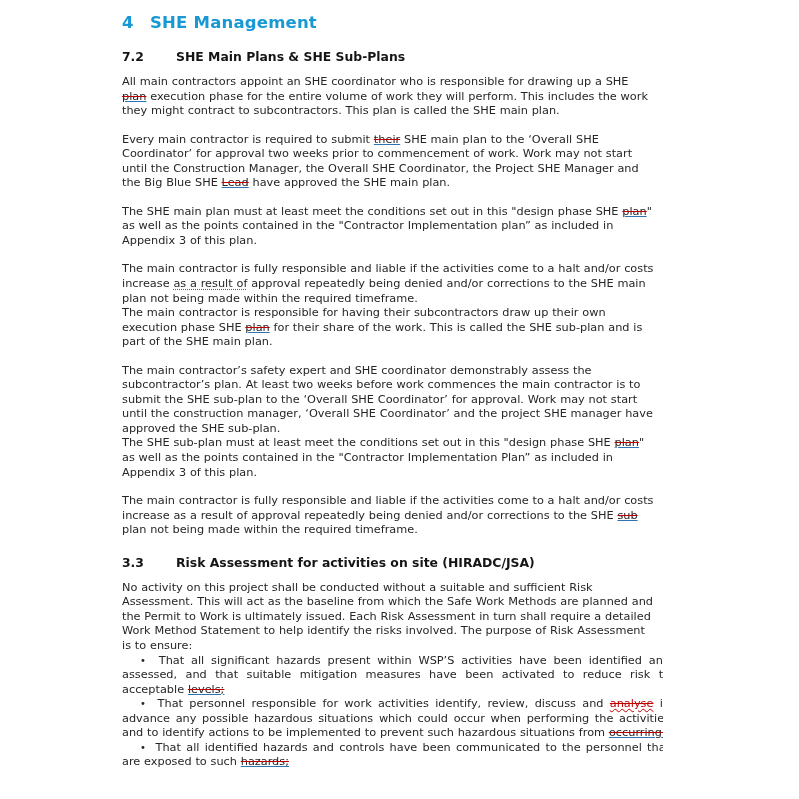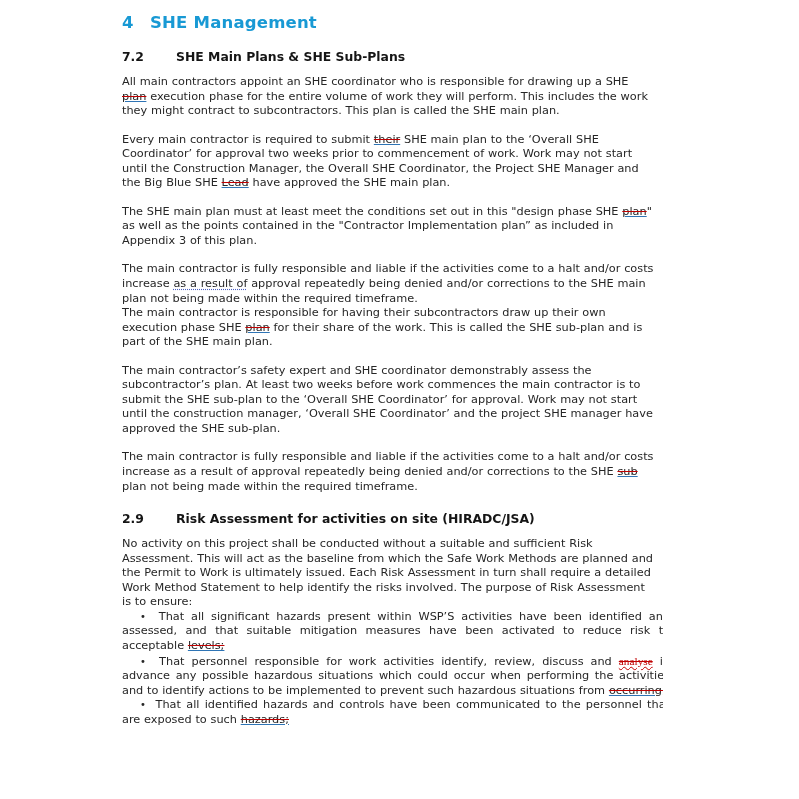--- a/index.html
+++ b/index.html
@@ -36,39 +36,40 @@
     margin:14px 16px 0 0;text-align:left;word-spacing:0.2px;
   }
   .sec-heading + .para{margin-top:11px;}
   .para.tight{margin-top:0;}
   .para.bullet{margin:0;text-indent:18px;text-align:justify;}
   .bullet-glyph{font-size:10px;}
   .mk-track{text-decoration:line-through;text-decoration-color:var(--track-strike);text-decoration-thickness:1px;}
   .mk-track-u{text-decoration:underline;text-decoration-color:var(--track-underline);text-decoration-thickness:1px;}
   .mk-dotted{text-decoration:underline dotted;text-decoration-color:var(--grammar-dotted);text-underline-offset:2px;}
   .mk-red{color:var(--spell-red);text-decoration:line-through;text-decoration-color:var(--spell-red);}
-  .mk-red-u{text-decoration:underline wavy;text-decoration-color:var(--spell-red);text-decoration-thickness:1px;font-family:Liberation Serif, serif;}
+  .mk-red-u{text-decoration:underline wavy;text-decoration-color:var(--spell-red);text-decoration-thickness:1px;}
 </style>
 </head>
 <body>
 
 <div class="page">
   <div class="content">
     <div class="doc-title">
       <span class="num">4</span><span>SHE Management</span>
     </div>
     <div>
         <div class="sec-heading"><span class="sec-num">7.2</span><span>SHE Main Plans &amp; SHE Sub-Plans</span></div>
         <p class="para">All main contractors appoint an SHE coordinator who is responsible for drawing up a SHE <span class="mk-track"><span class="mk-track-u">plan</span></span> execution phase for the entire volume of work they will perform. This includes the work they might contract to subcontractors. This plan is called the SHE main plan.</p>
         <p class="para">Every main contractor is required to submit <span class="mk-track"><span class="mk-track-u">their</span></span> SHE main plan to the ‘Overall SHE Coordinator’ for approval two weeks prior to commencement of work. Work may not start until the Construction Manager, the Overall SHE Coordinator, the Project SHE Manager and the Big Blue SHE <span class="mk-track"><span class="mk-track-u">Lead</span></span> have approved the SHE main plan.</p>
         <p class="para">The SHE main plan must at least meet the conditions set out in this "design phase SHE <span class="mk-track"><span class="mk-track-u">plan</span></span>" as well as the points contained in the "Contractor Implementation plan” as included in Appendix 3 of this plan.</p>
         <p class="para">The main contractor is fully responsible and liable if the activities come to a halt and/or costs increase <span class="mk-dotted">as a result of</span> approval repeatedly being denied and/or corrections to the SHE main plan not being made within the required timeframe.</p>
         <p class="para tight">The main contractor is responsible for having their subcontractors draw up their own execution phase SHE <span class="mk-track"><span class="mk-track-u">plan</span></span> for their share of the work. This is called the SHE sub-plan and is part of the SHE main plan.</p>
         <p class="para">The main contractor’s safety expert and SHE coordinator demonstrably assess the subcontractor’s plan. At least two weeks before work commences the main contractor is to submit the SHE sub-plan to the ‘Overall SHE Coordinator’ for approval. Work may not start until the construction manager, ‘Overall SHE Coordinator’ and the project SHE manager have approved the SHE sub-plan.</p>
+        <p class="para tight">The SHE sub-plan must at least meet the conditions set out in this "design phase SHE <span class="mk-track"><span class="mk-track-u">plan</span></span>" as well as the points contained in the "Contractor Implementation Plan” as included in Appendix 3 of this plan.</p>
         <p class="para">The main contractor is fully responsible and liable if the activities come to a halt and/or costs increase as a result of approval repeatedly being denied and/or corrections to the SHE <span class="mk-track"><span class="mk-track-u">sub</span></span> plan not being made within the required timeframe.</p>
-        <div class="sec-heading"><span class="sec-num">2.9</span><span>Risk Assessment for activities on site (HIRADC/JSA)</span></div>
+        <div class="sec-heading"><span class="sec-num">3.3</span><span>Risk Assessment for activities on site (HIRADC/JSA)</span></div>
         <p class="para">No activity on this project shall be conducted without a suitable and sufficient Risk Assessment. This will act as the baseline from which the Safe Work Methods are planned and the Permit to Work is ultimately issued. Each Risk Assessment in turn shall require a detailed Work Method Statement to help identify the risks involved. The purpose of Risk Assessment is to ensure:</p>
         <p class="para bullet"><span class="bullet-glyph">•&nbsp;&nbsp;</span>That all significant hazards present within WSP’S activities have been identified and assessed, and that suitable mitigation measures have been activated to reduce risk to acceptable <span class="mk-track"><span class="mk-track-u">levels;</span></span></p>
         <p class="para bullet"><span class="bullet-glyph">•&nbsp;&nbsp;</span>That personnel responsible for work activities identify, review, discuss and <span class="mk-red"><span class="mk-red-u">analyse</span></span> in advance any possible hazardous situations which could occur when performing the activities and to identify actions to be implemented to prevent such hazardous situations from <span class="mk-track"><span class="mk-track-u">occurring;</span></span></p>
         <p class="para bullet"><span class="bullet-glyph">•&nbsp;&nbsp;</span>That all identified hazards and controls have been communicated to the personnel that are exposed to such <span class="mk-track"><span class="mk-track-u">hazards;</span></span></p>
       </div>
   </div>
 </div>
 
 </body></html>

